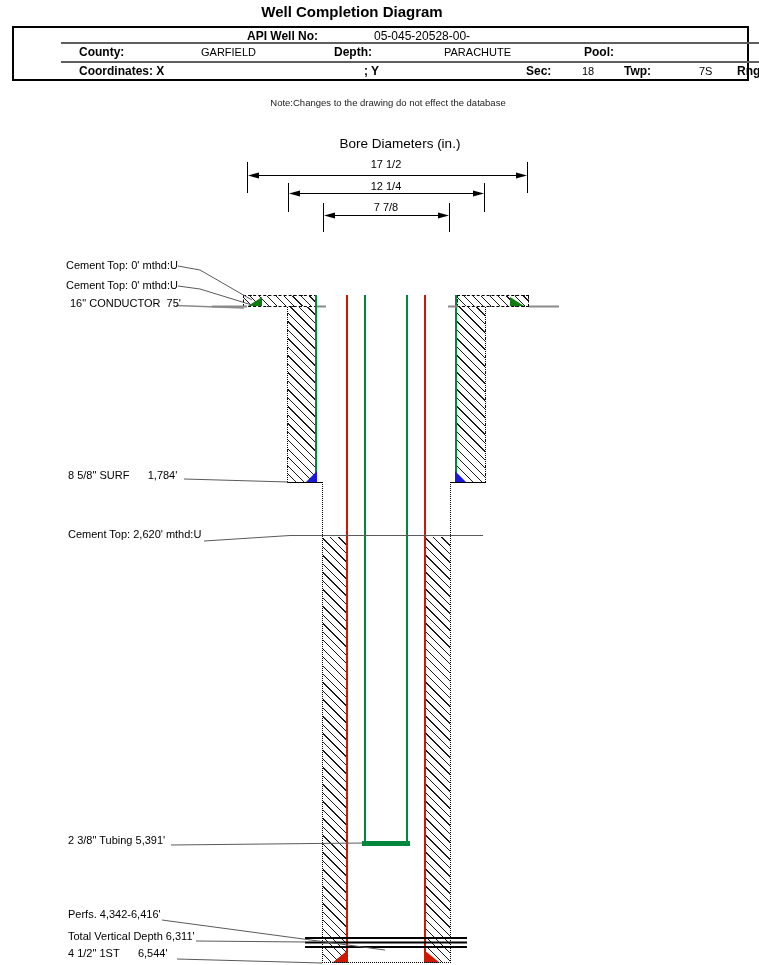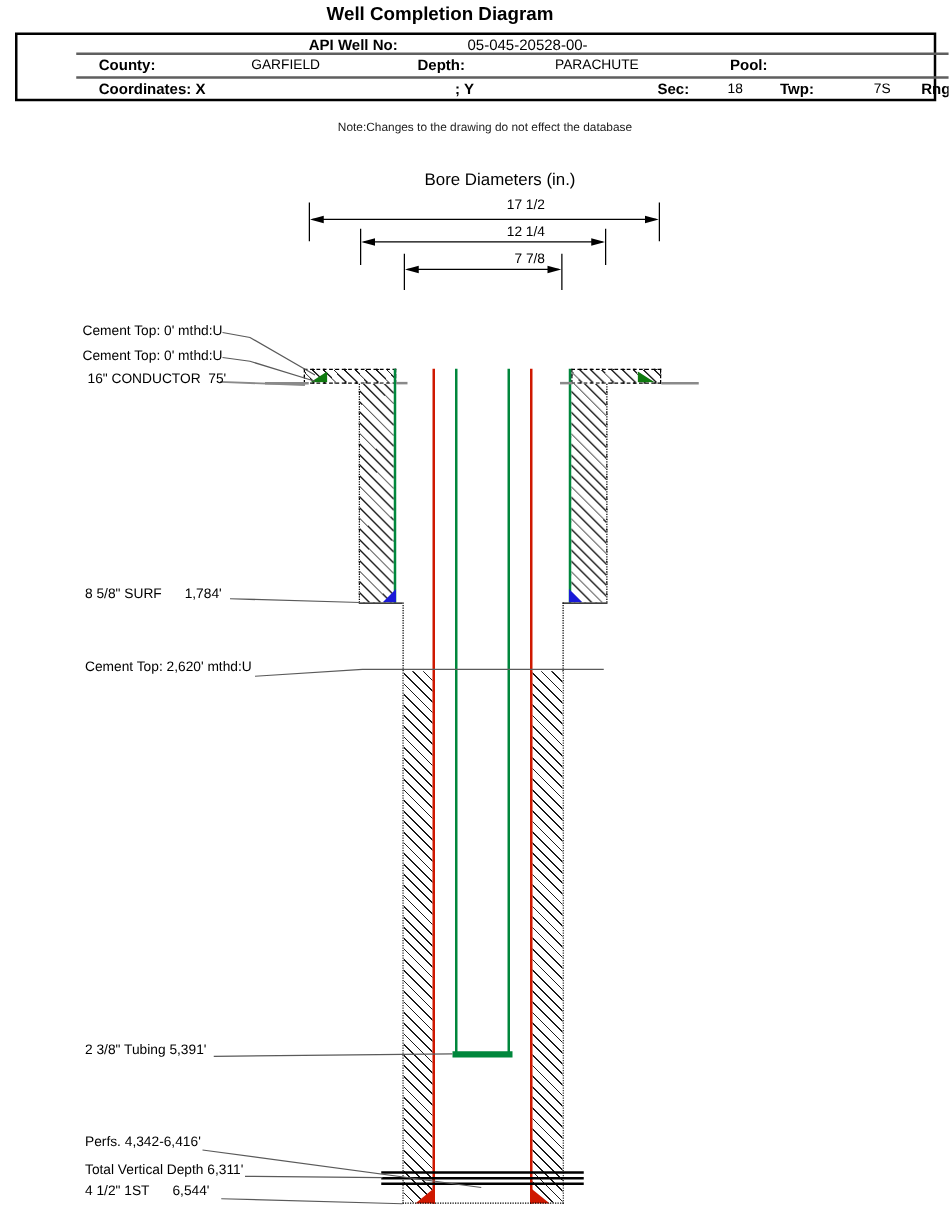--- a/index.html
+++ b/index.html
@@ -10,21 +10,21 @@
   .doc-title{left:150px;top:3px;width:404px;text-align:center;font-size:15px;font-weight:bold;}
   .info-table{left:12px;top:26px;width:733px;border:2px solid #000;background:#fff;}
   .trow{position:relative;width:100%;margin-left:47px;}
   .trow+.trow{border-top:2px solid #5f5f5f;}
   .r1{height:14px;} .r2{height:16px;} .r3{height:17px;} .r4{height:16px;}
   .tl{position:absolute;top:1px;font-weight:bold;font-size:12px;white-space:pre;}
   .tv{position:absolute;top:2px;font-size:11px;white-space:pre;}
   .note{left:138px;top:97px;width:500px;text-align:center;font-size:9.5px;color:#1b1b1b;}
   
   .bd-title{left:300px;top:136px;width:200px;text-align:center;font-size:13.5px;}
-  .dim-label{left:336px;width:100px;text-align:right;font-size:11px;}
+  .dim-label{left:336px;width:100px;text-align:center;font-size:11px;}
   
   .hatch{background-color:#fff;background-image:repeating-linear-gradient(45deg,
          rgba(0,0,0,0) 0px, rgba(0,0,0,0) 5px, #1a1a1a 5px, #1a1a1a 6px);}
   .bar{border:1px dashed #000;box-sizing:border-box;}
   .dotl{border-left:1px dotted #000;box-sizing:border-box;}
   .dotr{border-right:1px dotted #000;box-sizing:border-box;}
   .dotb{border-bottom:1px dotted #000;box-sizing:border-box;}
   .green{background:var(--casing-green,#00873C);}
   .red{background:var(--casing-red,#CF1800);}
   .blue{background:var(--shoe-blue,#1A1AD8);}

